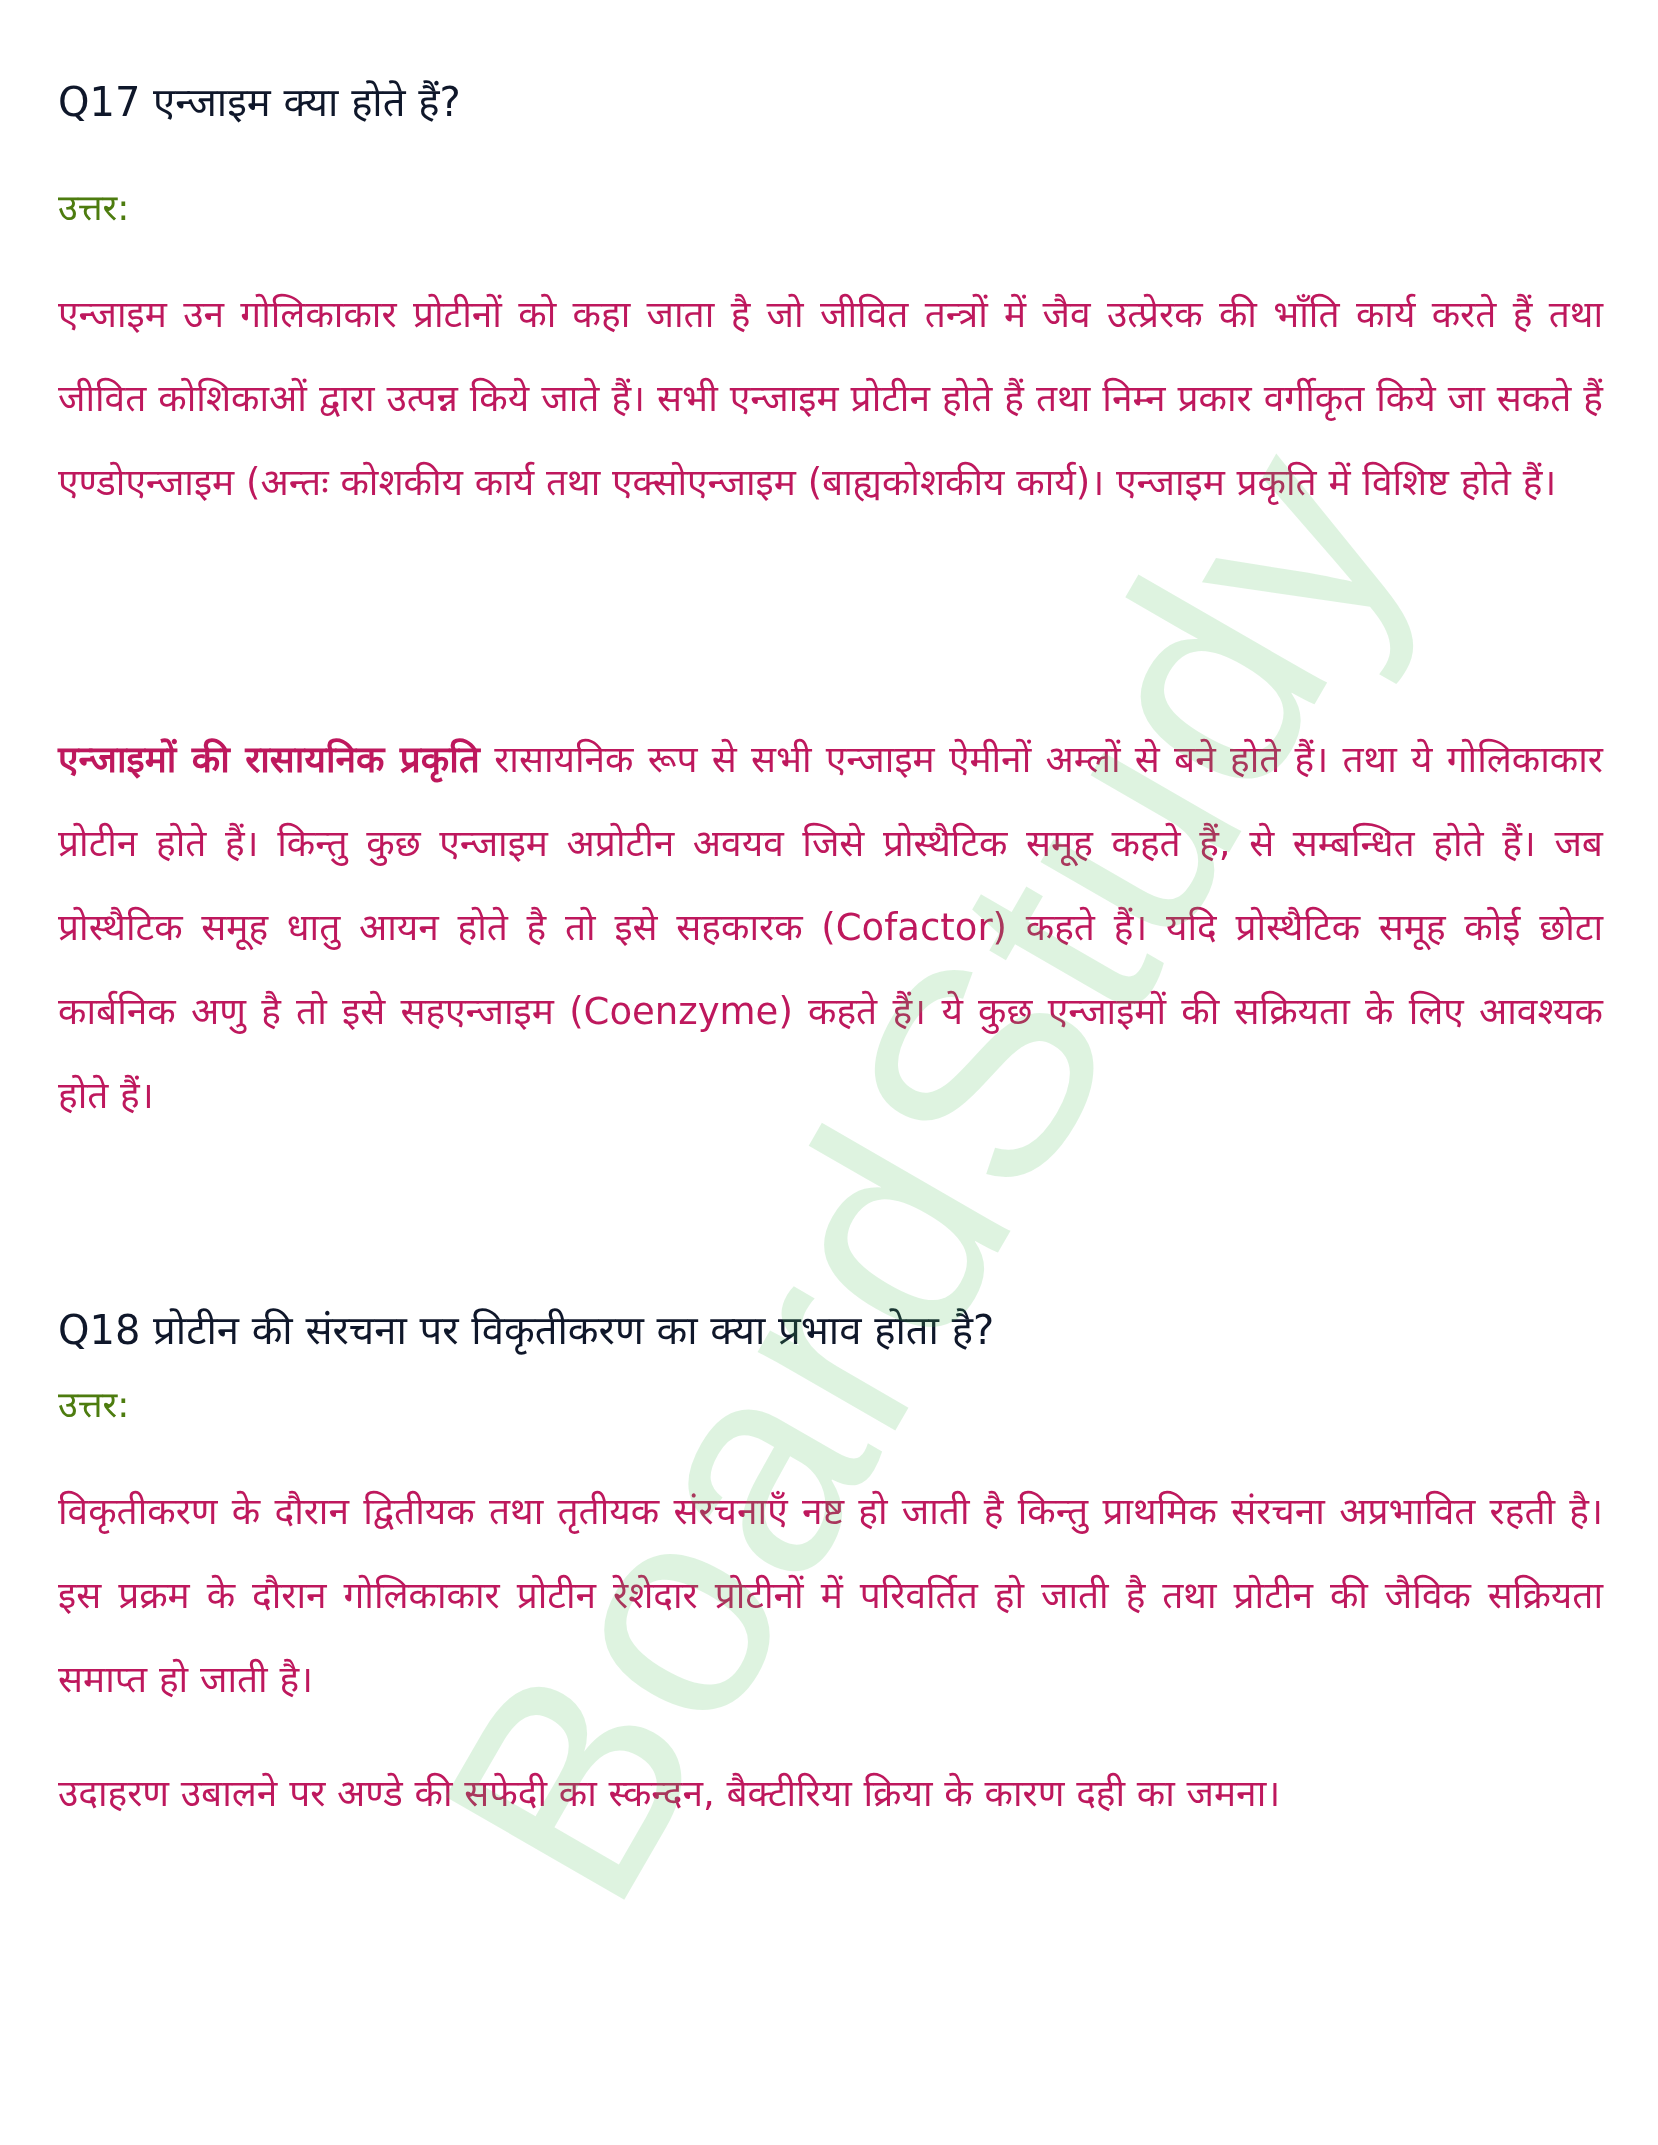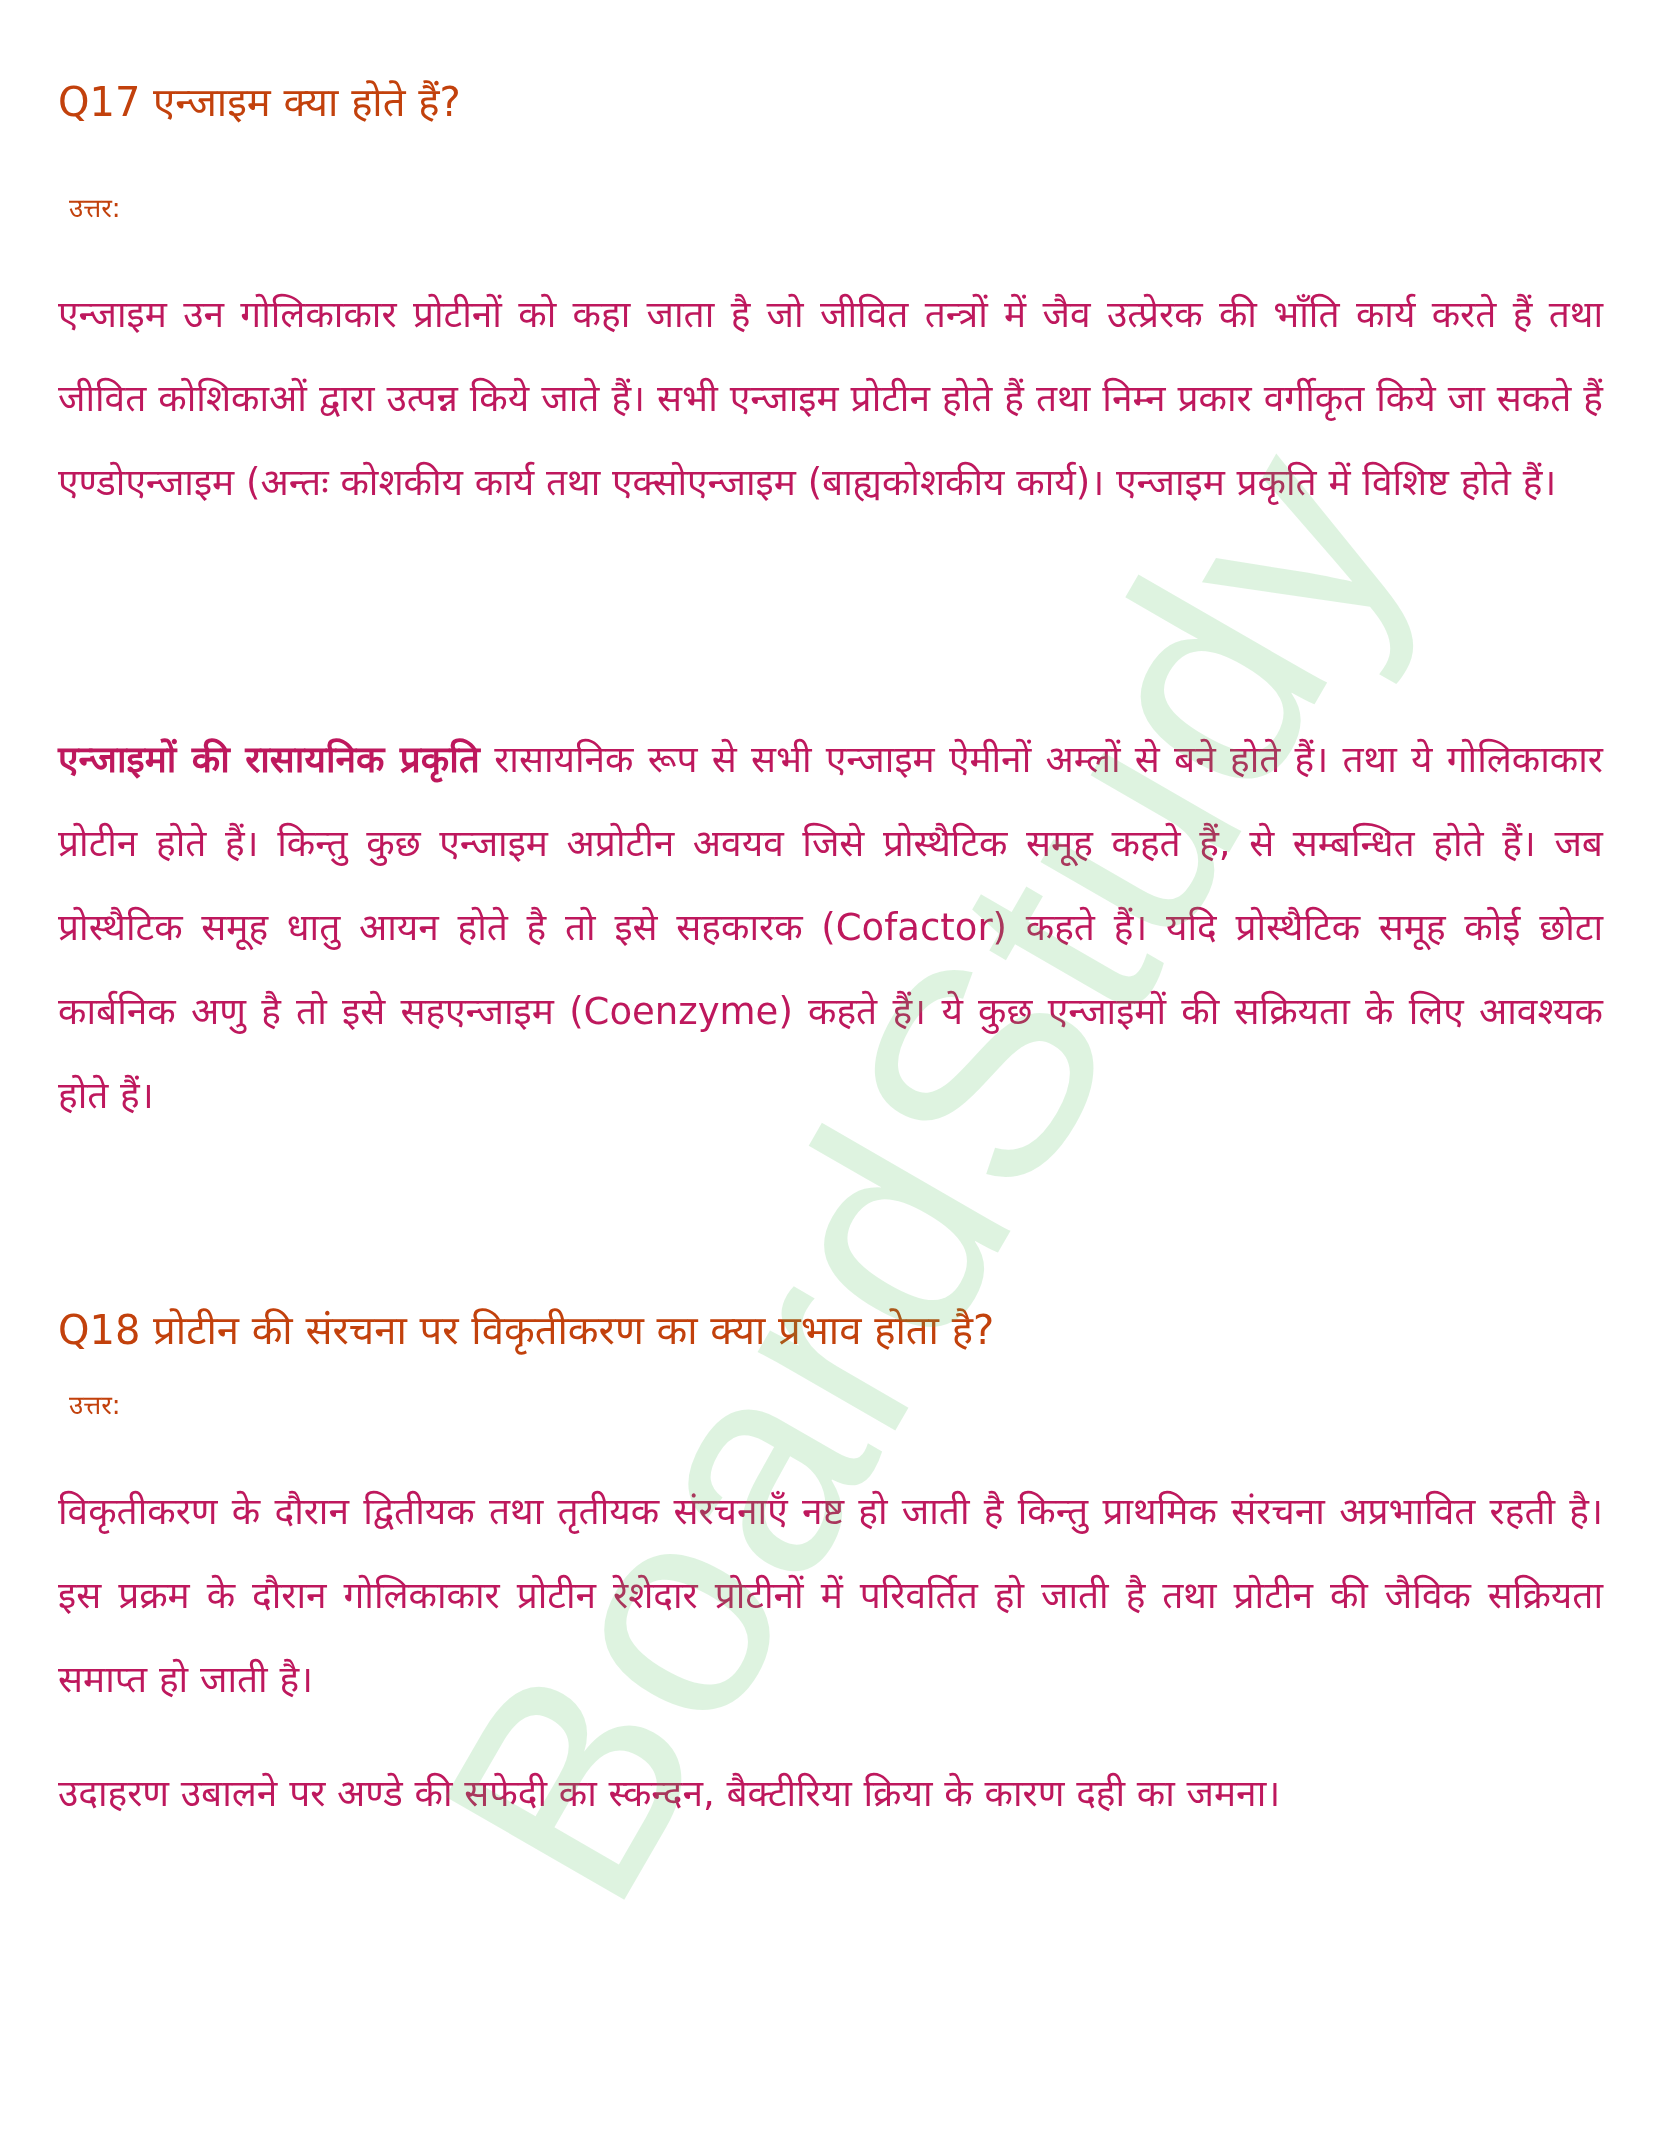--- a/index.html
+++ b/index.html
@@ -2,26 +2,26 @@
 <html><head>
 <meta charset="utf-8">
 <style>
   html, body { margin: 0; padding: 0; background: #ffffff; }
   body {
     width: 1658px; height: 2145px; position: relative; overflow: hidden;
     font-family: "DejaVu Sans", "Liberation Sans", sans-serif;
   }
   .page { position: absolute; left: 58px; top: 0; width: 1545px; }
   .question {
-    position: absolute; left: 0; color: #c2410c;
+    position: absolute; left: 0; color: #0f172a;
     font-size: 40px; line-height: 60px; white-space: nowrap;
   }
   .answer-label {
-    position: absolute; left: 11px; color: #c2410c;
-    font-size: 26px; line-height: 60px;
+    position: absolute; left: 0; color: #4d7c0f;
+    font-size: 36px; line-height: 60px;
   }
   .para {
     position: absolute; left: 0; width: 1545px; color: #be185d;
     font-size: 37px; line-height: 84px; text-align: justify;
   }
   .para .bold { font-weight: bold; margin-top: 16px; }
   .watermark {
     position: absolute; left: 120px; top: 1000px;
     transform: rotate(-60deg); transform-origin: center;
     font-family: "Liberation Sans", sans-serif;

